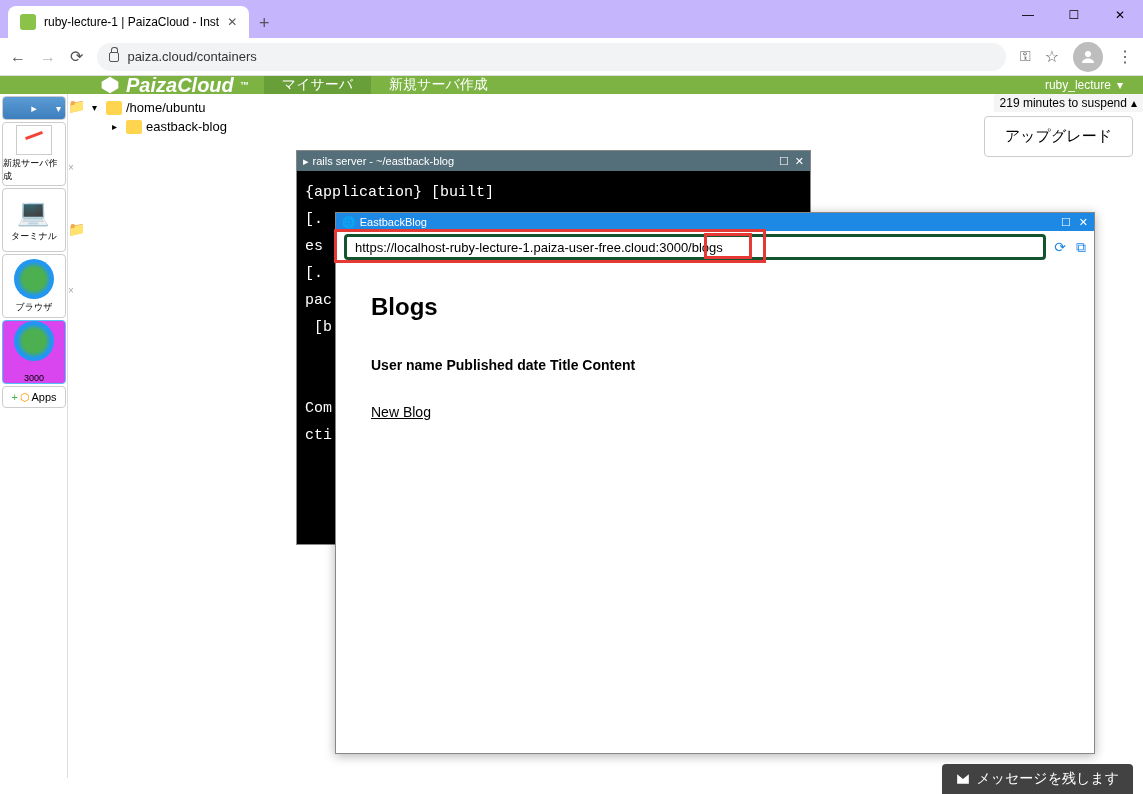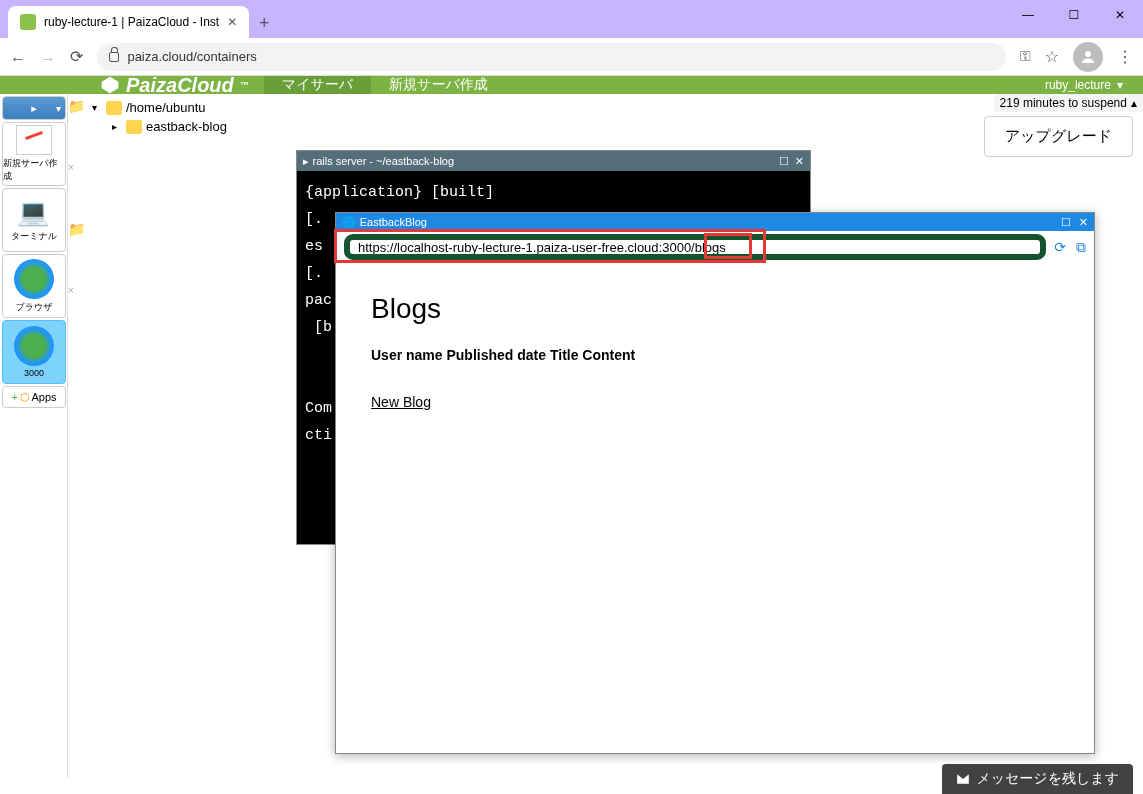--- a/index.html
+++ b/index.html
@@ -26,21 +26,21 @@
     .paiza-user { margin-left: auto; color: #fff; padding: 0 20px; font-size: 12px; display: flex; align-items: center; gap: 6px; }
     
     
     .content { display: flex; height: calc(100% - 110px); position: relative; }
     
     
     .taskbar { width: 68px; background: #fff; border-right: 1px solid #ddd; display: flex; flex-direction: column; gap: 2px; padding: 2px; }
     .taskbar-item { width: 64px; height: 64px; border: 1px solid #ccc; border-radius: 4px; display: flex; flex-direction: column; align-items: center; justify-content: center; font-size: 9px; gap: 2px; }
     .taskbar-item.flag { height: 24px; background: linear-gradient(#5b9bd5, #3d7ebd); color: #fff; position: relative; }
     .taskbar-item.flag::after { content: '▾'; position: absolute; right: 4px; color: #fff; font-size: 10px; }
-    .taskbar-item.active { background: #7dd3fc; border-color: #4fc3f7; }
+    .taskbar-item.active { background: #d946ef; border-color: #4fc3f7; justify-content: space-between; }
     .taskbar-icon { width: 36px; height: 30px; display: flex; align-items: center; justify-content: center; font-size: 24px; }
     .taskbar-icon.file { background: #fff; border: 1px solid #ccc; position: relative; }
     .taskbar-icon.file::after { content: ''; position: absolute; width: 18px; height: 3px; background: #f44336; top: 8px; transform: rotate(-20deg); }
     .taskbar-icon.laptop { font-size: 26px; }
     .taskbar-icon.globe { width: 40px; height: 40px; background: radial-gradient(circle, #4caf50 40%, #2196f3 60%); border-radius: 50%; }
     .taskbar-apps { display: flex; align-items: center; gap: 2px; font-size: 11px; }
     
     
     .folder-col { width: 20px; padding-top: 4px; display: flex; flex-direction: column; gap: 48px; }
     .folder-col span { font-size: 14px; }
@@ -60,25 +60,25 @@
     .terminal-window { position: absolute; left: 296px; top: 150px; width: 515px; height: 395px; background: #000; border: 1px solid #888; }
     .terminal-title { height: 20px; background: #546e7a; color: #fff; font-size: 11px; padding: 0 6px; display: flex; align-items: center; }
     .terminal-title .wc { margin-left: auto; display: flex; gap: 6px; font-size: 11px; }
     .terminal-body { padding: 8px; color: #fff; font-family: 'Courier New', monospace; font-size: 15px; white-space: pre; line-height: 1.8; }
     
     
     .browser-window { position: absolute; left: 335px; top: 212px; width: 760px; height: 542px; background: #fff; border: 1px solid #888; box-shadow: 0 2px 10px rgba(0,0,0,0.3); }
     .browser-title { height: 18px; background: #1e88e5; color: #fff; font-size: 11px; padding: 0 6px; display: flex; align-items: center; gap: 4px; }
     .browser-title .wc { margin-left: auto; display: flex; gap: 8px; font-size: 11px; }
     .browser-url-bar { height: 32px; display: flex; align-items: center; padding: 4px 8px; gap: 8px; }
-    .browser-url-input { flex: 1; border: 6px solid #14532d; border-radius: 9px; padding: 4px 8px; font-size: 13px; height: 26px; position: relative; }
+    .browser-url-input { flex: 1; border: 3px solid #14532d; border-radius: 4px; padding: 4px 8px; font-size: 13px; height: 26px; position: relative; }
     .url-highlight { position: absolute; border: 3px solid #e53935; height: 34px; left: 334px; top: 229px; pointer-events: none; }
     .browser-url-actions { display: flex; gap: 10px; color: #1e88e5; font-size: 14px; }
     .browser-content { padding: 30px 35px; }
-    .browser-content h1 { font-size: 28px; font-weight: normal; margin-bottom: 22px; }
+    .browser-content h1 { font-size: 24px; font-weight: bold; margin-bottom: 36px; }
     .browser-content .cols { font-size: 14px; font-weight: bold; margin-bottom: 30px; }
     .browser-content .link { text-decoration: underline; font-size: 14px; }
     
     
     .message-btn { position: absolute; bottom: 0; right: 10px; background: #424242; color: #fff; padding: 6px 14px; font-size: 14px; border-radius: 4px 4px 0 0; display: flex; align-items: center; gap: 6px; }
     
     .lock-icon { display: inline-block; width: 10px; height: 10px; border: 1.5px solid #555; border-radius: 2px; position: relative; }
     .lock-icon::before { content: ''; position: absolute; top: -6px; left: 1px; width: 5px; height: 5px; border: 1.5px solid #555; border-bottom: none; border-radius: 3px 3px 0 0; }
     
     .avatar { width: 30px; height: 30px; background: #bdbdbd; border-radius: 50%; display: flex; align-items: center; justify-content: center; color: #fff; }

